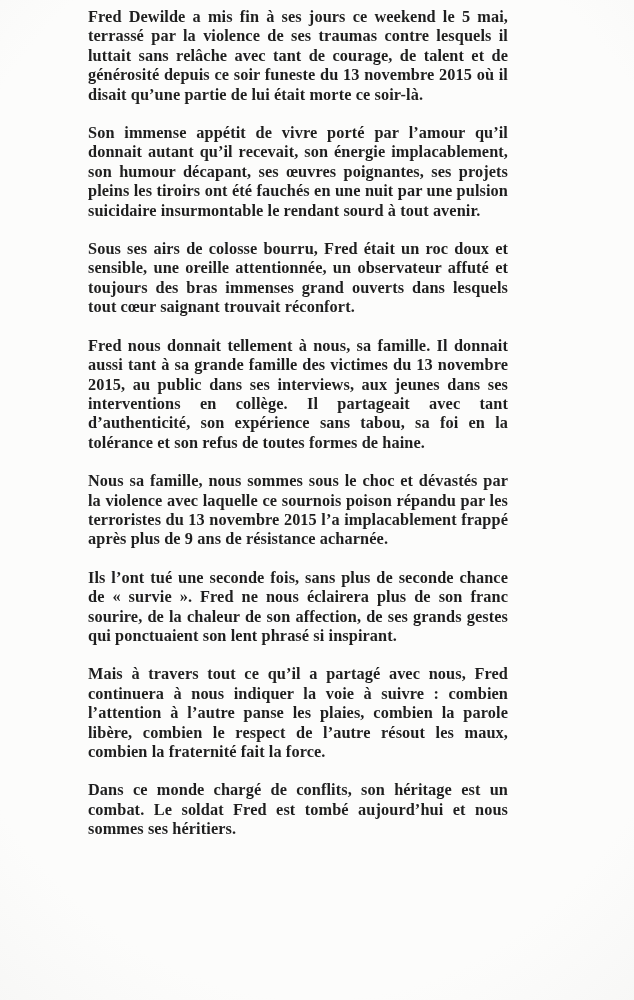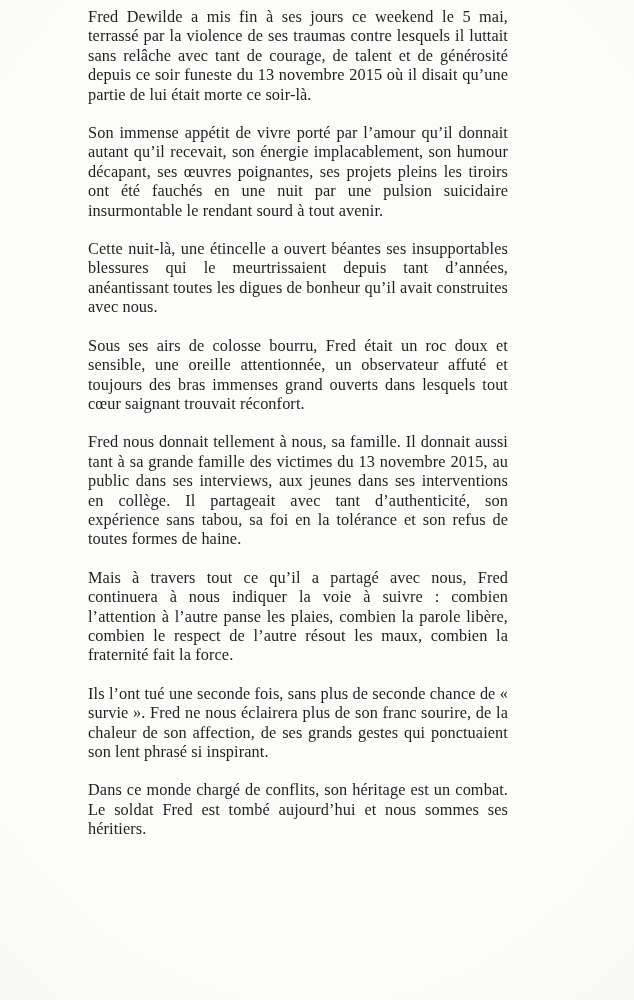--- a/index.html
+++ b/index.html
@@ -13,39 +13,40 @@
     
     background:
       radial-gradient(ellipse 120% 100% at 50% 45%, #fcfcfb 55%, #ededec 100%);
     font-family: "Liberation Serif", "DejaVu Serif", serif;
   }
   .page {
     box-sizing: border-box;
     width: 634px;
     height: 1000px;
     padding: 7px 126px 0 88px;
+    font-weight: bold;
   }
   .doc-text p {
     margin: 0 0 19px 0;
     font-size: 16.3px;
     line-height: 19.4px;
     color: #1f1f1f;
     text-align: justify;
     text-align-last: left;
     letter-spacing: 0.1px;
     -webkit-font-smoothing: antialiased;
   }
 </style>
 </head>
 <body>
 
 <div class="page">
   <div class="doc-text">
     <p>Fred Dewilde a mis fin à ses jours ce weekend le 5 mai, terrassé par la violence de ses traumas contre lesquels il luttait sans relâche avec tant de courage, de talent et de générosité depuis ce soir funeste du 13 novembre 2015 où il disait qu’une partie de lui était morte ce soir-là.</p>
     <p>Son immense appétit de vivre porté par l’amour qu’il donnait autant qu’il recevait, son énergie implacablement, son humour décapant, ses œuvres poignantes, ses projets pleins les tiroirs ont été fauchés en une nuit par une pulsion suicidaire insurmontable le rendant sourd à tout avenir.</p>
-    <p>Cette nuit-là, une étincelle a ouvert béantes ses insupportables blessures qui le meurtrissaient depuis tant d’années, anéantissant toutes les digues de bonheur qu’il avait construites avec nous.</p>
     <p>Sous ses airs de colosse bourru, Fred était un roc doux et sensible, une oreille attentionnée, un observateur affuté et toujours des bras immenses grand ouverts dans lesquels tout cœur saignant trouvait réconfort.</p>
     <p>Fred nous donnait tellement à nous, sa famille. Il donnait aussi tant à sa grande famille des victimes du 13 novembre 2015, au public dans ses interviews, aux jeunes dans ses interventions en collège. Il partageait avec tant d’authenticité, son expérience sans tabou, sa foi en la tolérance et son refus de toutes formes de haine.</p>
+    <p>Nous sa famille, nous sommes sous le choc et dévastés par la violence avec laquelle ce sournois poison répandu par les terroristes du 13 novembre 2015 l’a implacablement frappé après plus de 9 ans de résistance acharnée.</p>
+    <p>Ils l’ont tué une seconde fois, sans plus de seconde chance de « survie ». Fred ne nous éclairera plus de son franc sourire, de la chaleur de son affection, de ses grands gestes qui ponctuaient son lent phrasé si inspirant.</p>
     <p>Mais à travers tout ce qu’il a partagé avec nous, Fred continuera à nous indiquer la voie à suivre : combien l’attention à l’autre panse les plaies, combien la parole libère, combien le respect de l’autre résout les maux, combien la fraternité fait la force.</p>
-    <p>Ils l’ont tué une seconde fois, sans plus de seconde chance de « survie ». Fred ne nous éclairera plus de son franc sourire, de la chaleur de son affection, de ses grands gestes qui ponctuaient son lent phrasé si inspirant.</p>
     <p>Dans ce monde chargé de conflits, son héritage est un combat. Le soldat Fred est tombé aujourd’hui et nous sommes ses héritiers.</p>
   </div>
 </div>
 
 </body></html>

